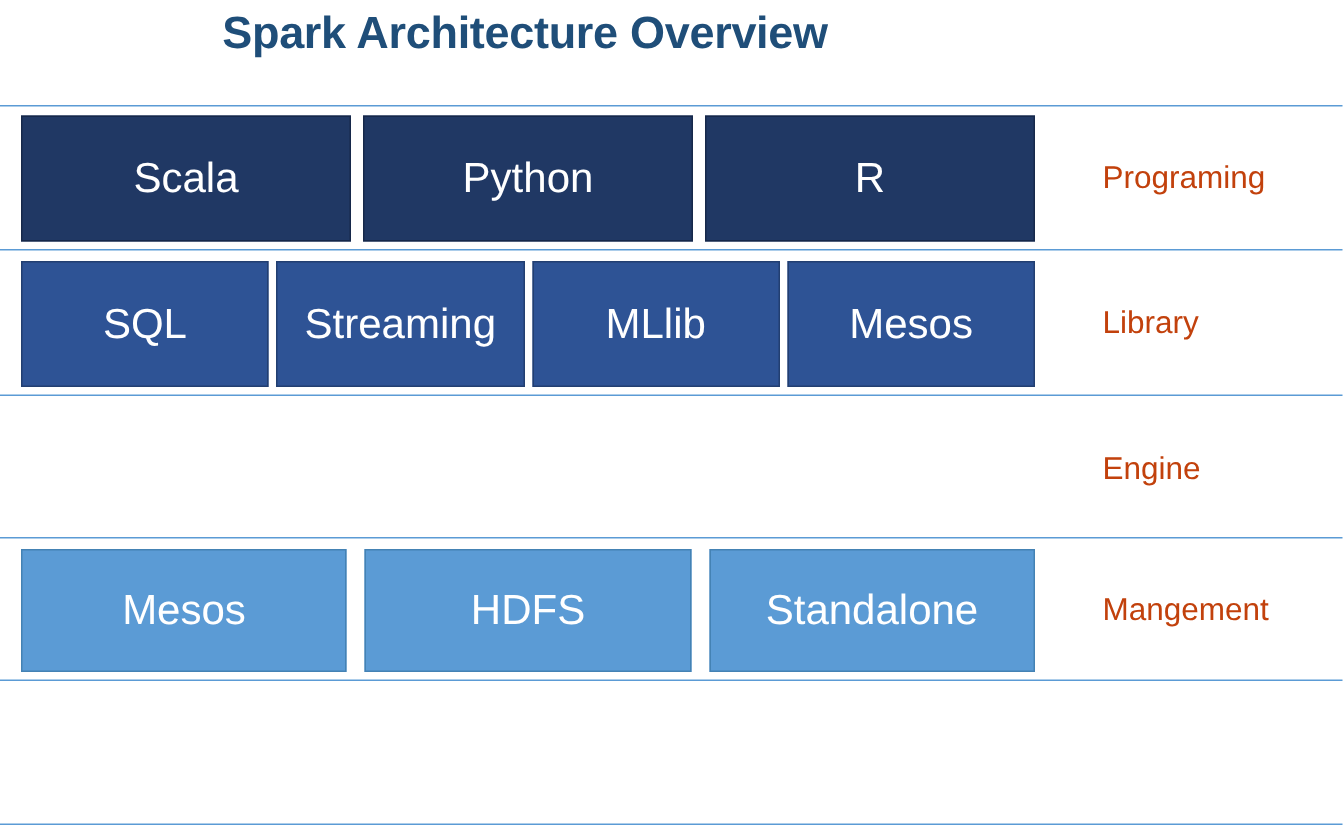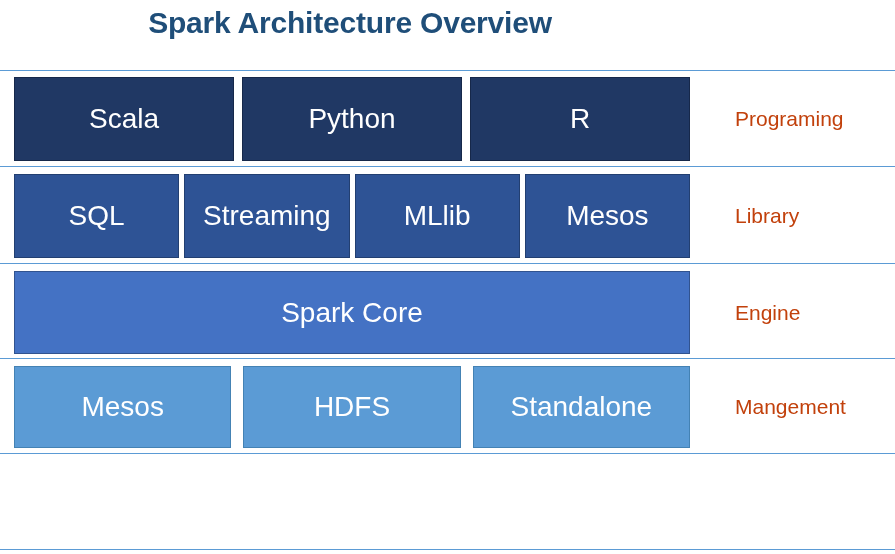--- a/index.html
+++ b/index.html
@@ -142,23 +142,20 @@
     <div class="row-boxes">
       <div class="box">SQL</div>
       <div class="box">Streaming</div>
       <div class="box">MLlib</div>
       <div class="box">Mesos</div>
     </div>
     <div class="row-label">Library</div>
   </div>
 
   <div class="row r-engine">
-    <div class="row-boxes">
-      <div class="box">Spark  Core</div>
-    </div>
     <div class="row-label">Engine</div>
   </div>
 
   <div class="row r-mangement">
     <div class="row-boxes">
       <div class="box">Mesos</div>
       <div class="box">HDFS</div>
       <div class="box">Standalone</div>
     </div>
     <div class="row-label">Mangement</div>

